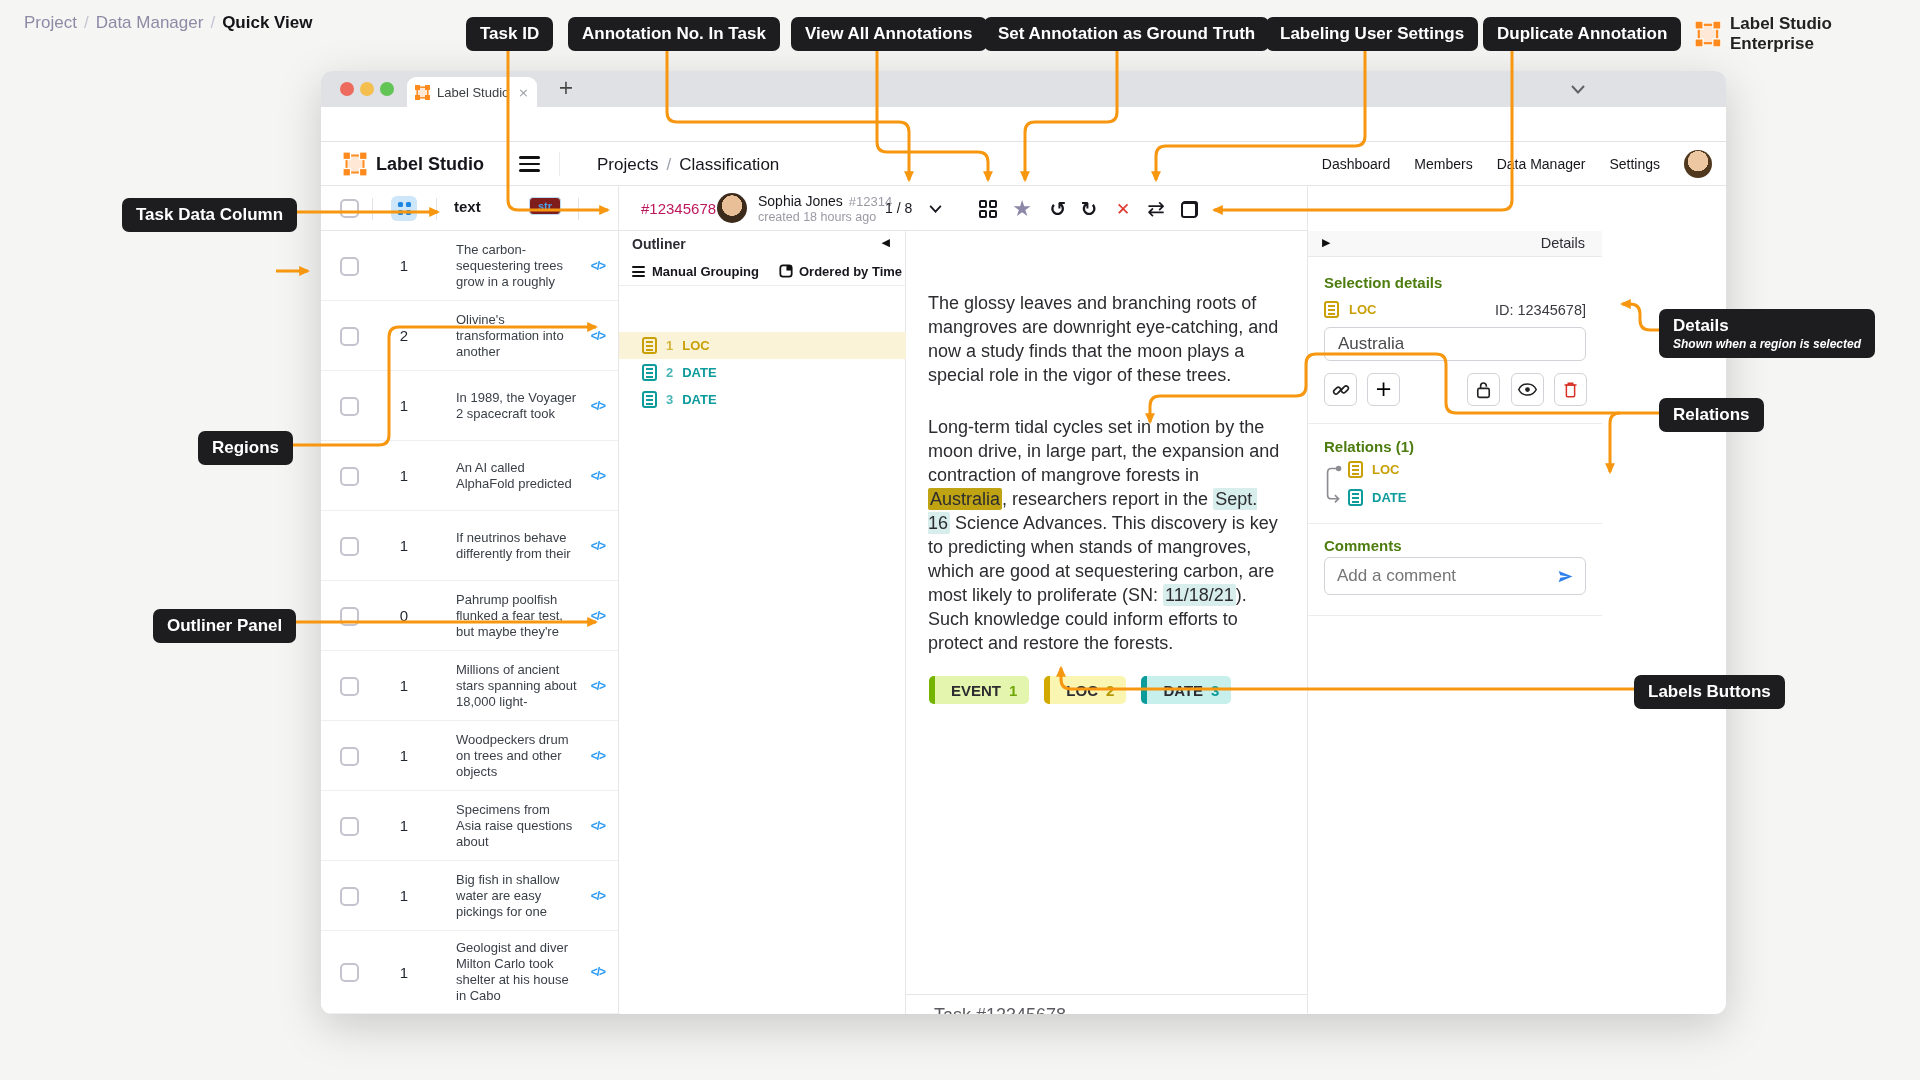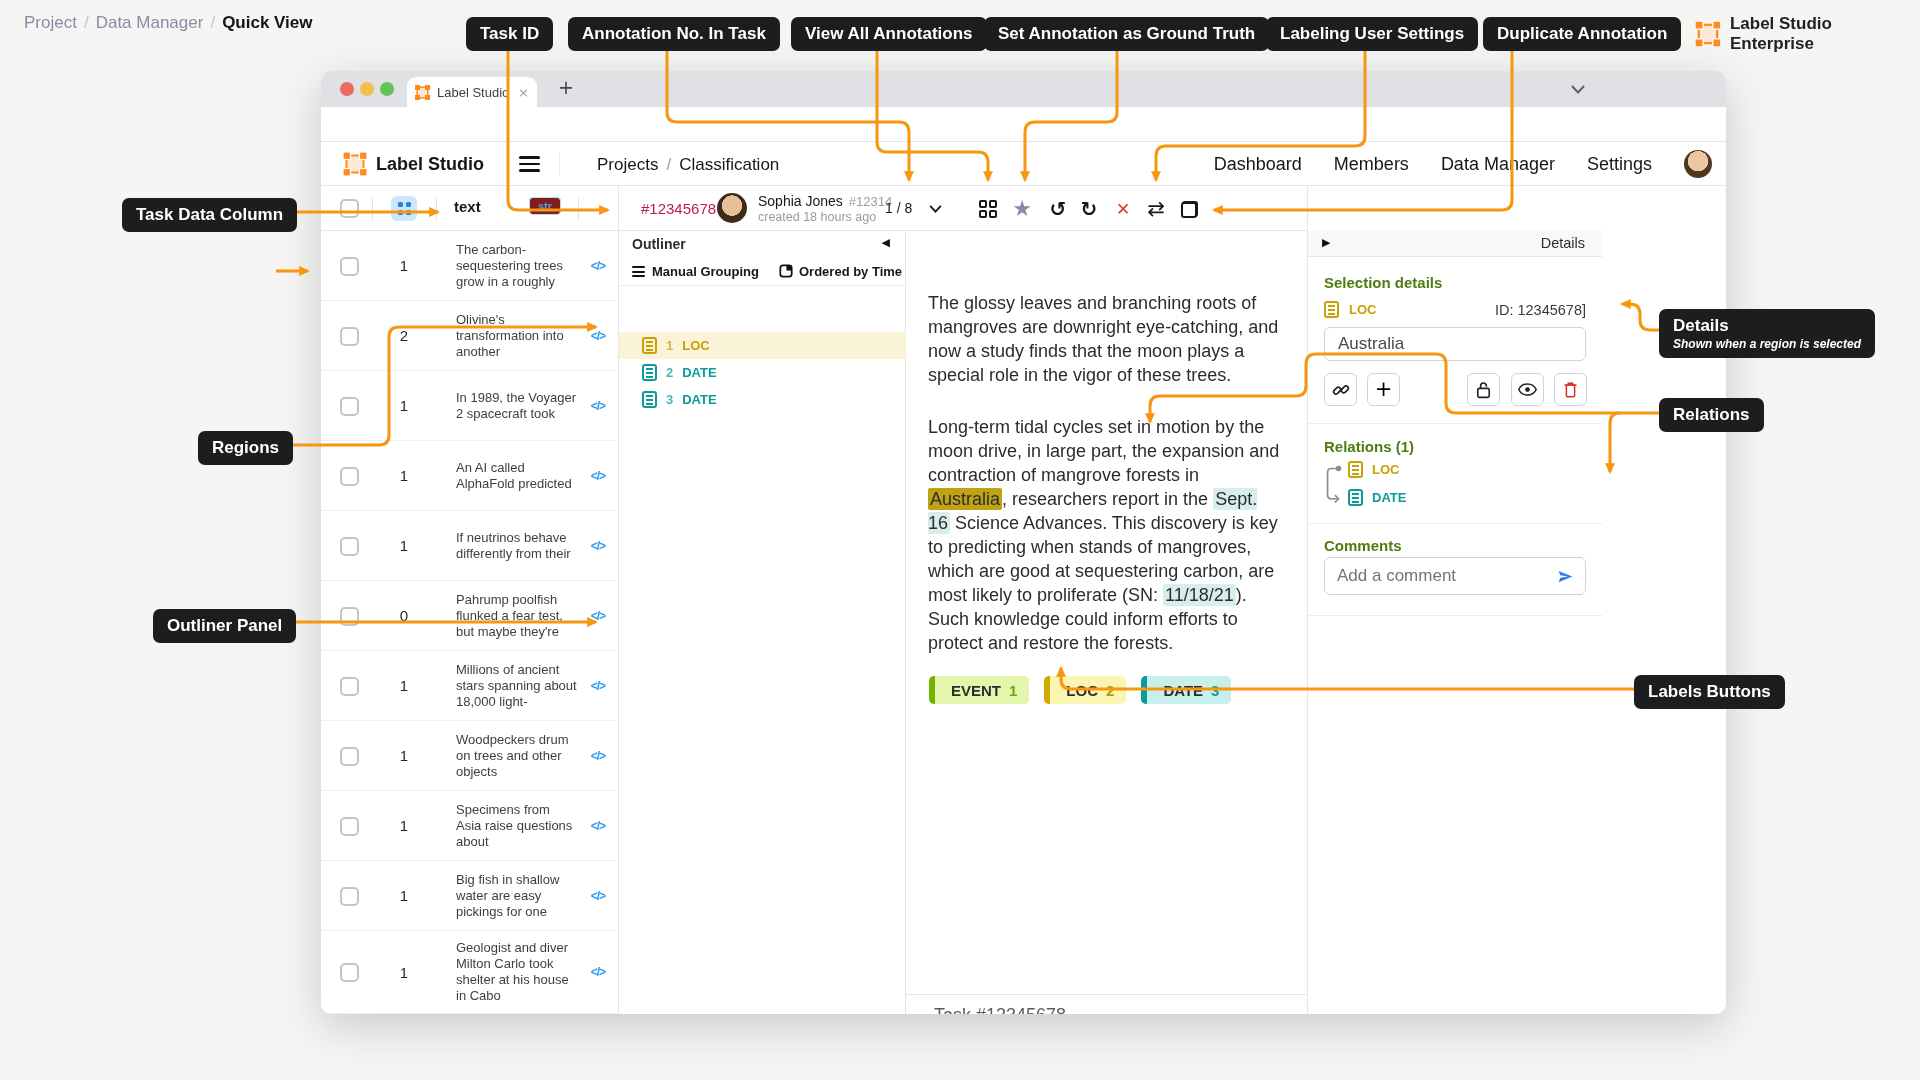--- a/index.html
+++ b/index.html
@@ -41,22 +41,22 @@
   .chromeic{position:absolute;top:44px;color:#5f6368}
 
   
   .apphdr{position:absolute;left:0;top:71px;width:100%;height:44px;background:#fff;
           border-bottom:1px solid var(--border)}
   .brand{position:absolute;left:55px;top:12px;font-size:18px;font-weight:bold;color:#16161d}
   .burger{position:absolute;left:198px;top:14px;width:21px;height:16px}
   .burger i{display:block;height:2.5px;background:#111;margin-bottom:4px;border-radius:2px}
   .appcrumb{position:absolute;left:276px;top:13px;font-size:17px;color:#16161d}
   .appcrumb .s{color:#9ca3af;margin:0 8px}
-  .appnav{position:absolute;right:14px;top:0;height:44px;display:flex;align-items:center;gap:32px;
-          font-size:18px;color:#16161d}
+  .appnav{position:absolute;right:14px;top:0;height:44px;display:flex;align-items:center;gap:24px;
+          font-size:14px;color:#16161d}
   .avatar{width:28px;height:28px;border-radius:50%;
           background:radial-gradient(circle at 50% 40%,#ecc7a2 0 46%,#50381f 47% 100%)}
 
   
   .dtable{position:absolute;left:0;top:115px;width:298px;height:828px;background:#fff;
           border-right:1px solid var(--border)}
   .thead{position:absolute;left:0;top:0;width:297px;height:45px;border-bottom:1px solid var(--border)}
   .vdiv{position:absolute;top:12px;width:1px;height:22px;background:#e2e2e6}
   .cb{position:absolute;width:19px;height:19px;border:2px solid #c4c4ce;border-radius:5px;background:#fff}
   .colicon{position:absolute;left:70px;top:10px;width:26px;height:25px;background:#cde6f9;border-radius:6px;

